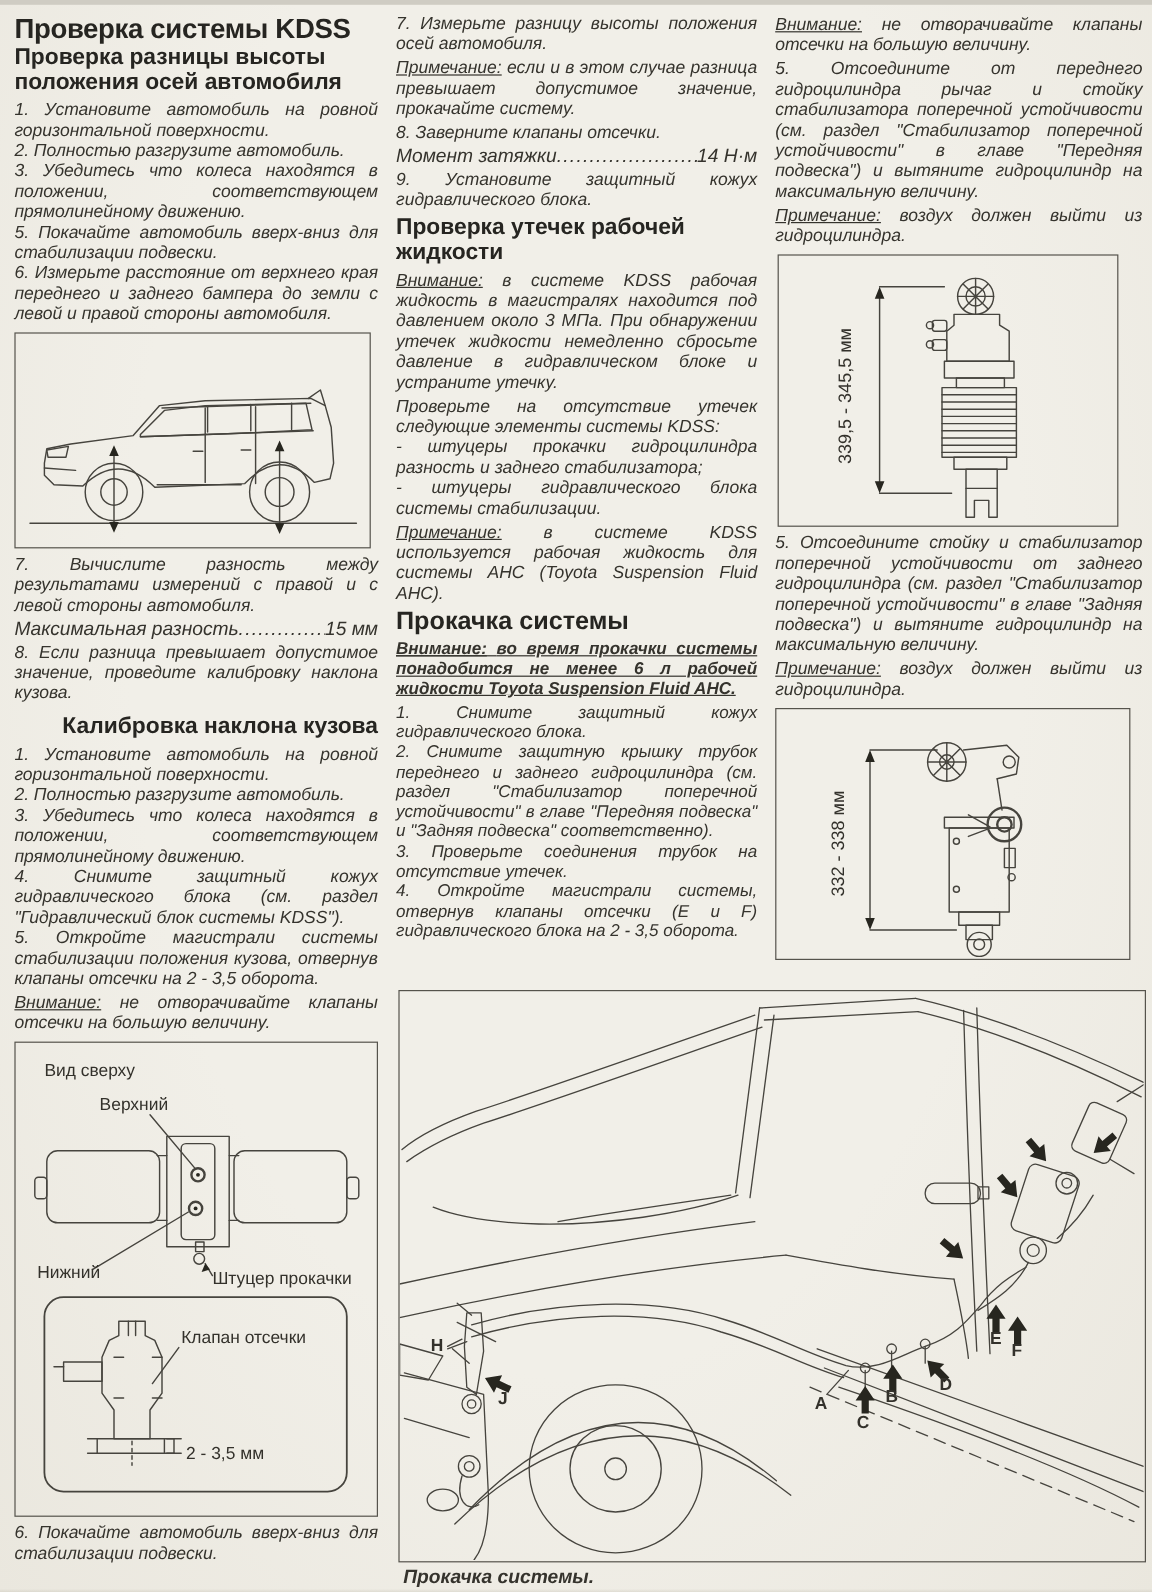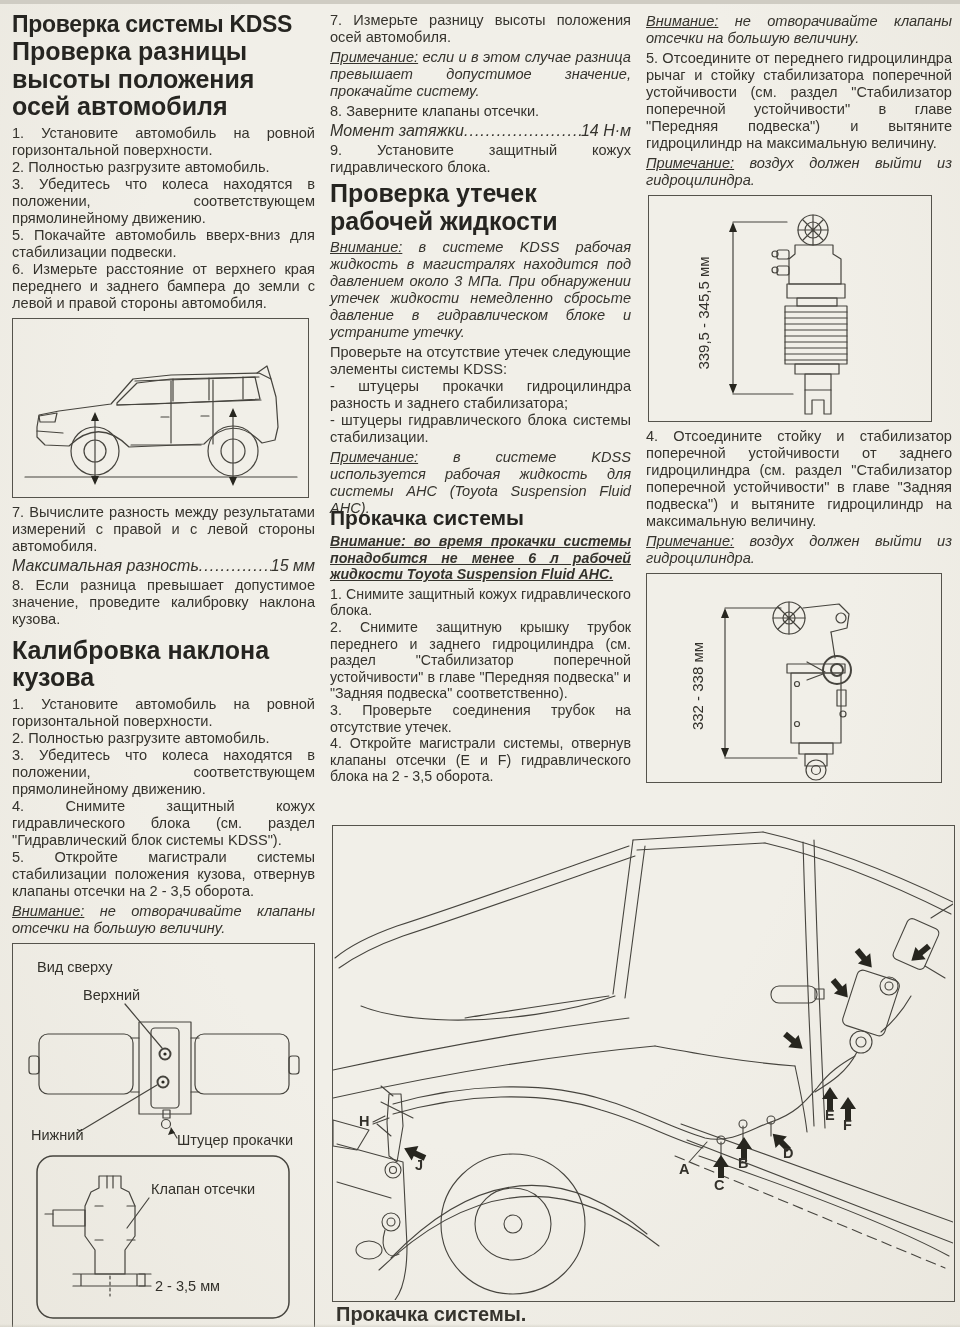--- a/index.html
+++ b/index.html
@@ -1,39 +1,39 @@
 <!DOCTYPE html>
 <html><head>
 <meta charset="utf-8">
 <style>
   html,body{margin:0;padding:0;background:#cfccc3;}
   #page{position:relative;width:960px;height:1327px;margin:4px auto;overflow:hidden;
         background:radial-gradient(ellipse at 50% 38%, #f1efe8 55%, #eae7de 100%);
         font-family:"Liberation Sans",sans-serif;color:#35332d;}
   .abs{position:absolute;}
-  p{margin:0;font-size:14.6px;line-height:17px;text-align:justify;}
+  p{margin:0;font-size:14.6px;line-height:17px;text-align:justify;font-style:italic;}
   .it{font-style:italic;}
   .bold{font-weight:700;text-decoration:underline;}
   .u{text-decoration:underline;}
   .note{margin:3px 0;}
   h1{font-size:23px;line-height:1.06;margin:0 0 2px;color:#262521;letter-spacing:-.3px;}
-  h2{font-size:25px;line-height:1.1;margin:0 0 4px;color:#262521;}
-  h2.mt{margin-top:9px;}
+  h2{font-size:19px;line-height:1.1;margin:0 0 4px;color:#262521;}
+  h2.mt{margin-top:9px;text-align:right;}
   .h-big{font-size:21px;}
   .spec{display:flex;font-style:italic;white-space:nowrap;margin:2px 0;text-align:center;}
   .spec .leader{flex:1;overflow:hidden;letter-spacing:1px;}
   .figbox{border:1.5px solid #55534c;box-sizing:border-box;background:transparent;}
   .flowfig{margin:6px 0;}
   svg{display:block;}
   svg text{font-family:"Liberation Sans",sans-serif;fill:#33312b;font-size:14.5px;}
   .ln{stroke:#46443e;stroke-width:1.2;fill:none;stroke-linecap:round;stroke-linejoin:round;}
   .ln2{stroke:#46443e;stroke-width:2;fill:none;}
   .fl{fill:#27261f;stroke:none;}
   .dense p{font-size:14.2px;line-height:16.6px;}
-  .cap{font-weight:700;font-size:20px;text-align:left;}
+  .cap{font-weight:700;font-size:16px;text-align:left;}
   .li{margin:0;}
   .scan-edge{position:absolute;left:0;right:0;bottom:0;height:7px;
              background:linear-gradient(#efede600,#c6c2b6);}
 </style>
 </head>
 <body>
 
 <div id="page">
 
   <div class="abs" style="left:12px;top:8px;width:303px;">
@@ -210,21 +210,21 @@
           <path d="M136,116 H198 M136,122 H198 M136,128 H198 M136,134 H198 M136,140 H198 M136,146 H198 M136,152 H198 M136,158 H198 M136,164 H198"></path>
           <rect x="146" y="168" width="44" height="10"></rect>
           <rect x="156" y="178" width="26" height="16"></rect>
           <path d="M156,194 V218 h7 V204 h12 V218 h7 V194"></path>
         </g>
         <path class="fl" d="M84,26 l-4,10 h8 z M84,198 l-4,-10 h8 z"></path>
         <text x="60" y="117" text-anchor="middle" transform="rotate(-90 60 117)" style="font-size:15px">339,5 - 345,5 мм</text>
       </svg>
     </div>
 
-    <p>4. Отсоедините стойку и стабилизатор поперечной устойчивости от заднего гидроцилиндра (см. раздел "Стабилизатор поперечной устойчивости" в главе "Задняя подвеска") и вытяните гидроцилиндр на максимальную величину.</p>
+    <p>5. Отсоедините стойку и стабилизатор поперечной устойчивости от заднего гидроцилиндра (см. раздел "Стабилизатор поперечной устойчивости" в главе "Задняя подвеска") и вытяните гидроцилиндр на максимальную величину.</p>
     <p class="it note">
       <span class="u">Примечание:</span>
       <span>воздух должен выйти из гидроцилиндра.</span>
     </p>
 
     <div class="figbox flowfig" style="width:296px;height:210px;">
       <svg width="293" height="207" viewBox="0 0 293 207">
         <g class="ln">
           <path d="M78,34 H134 M78,184 H150"></path>
           <path d="M78,40 V178"></path>

